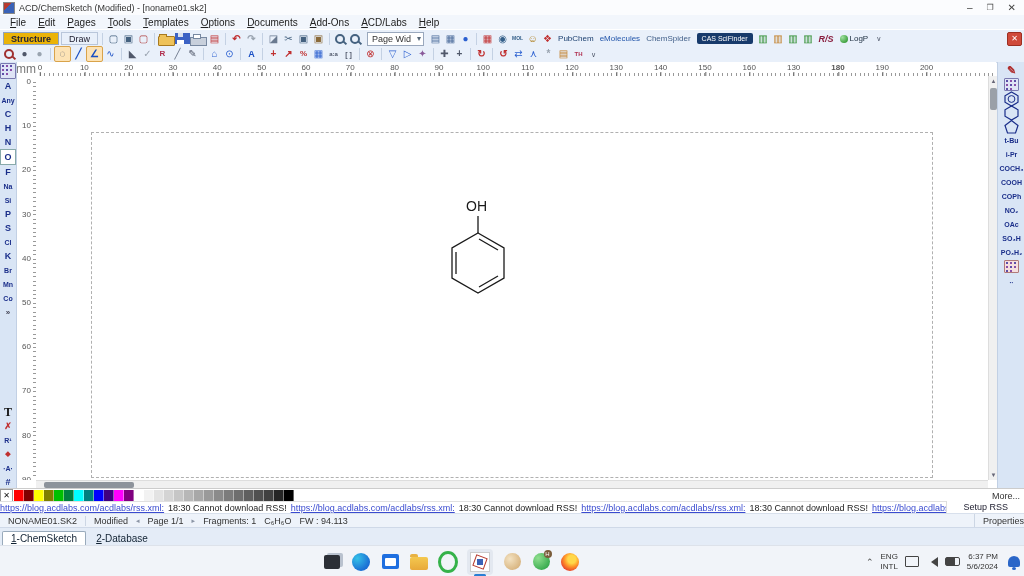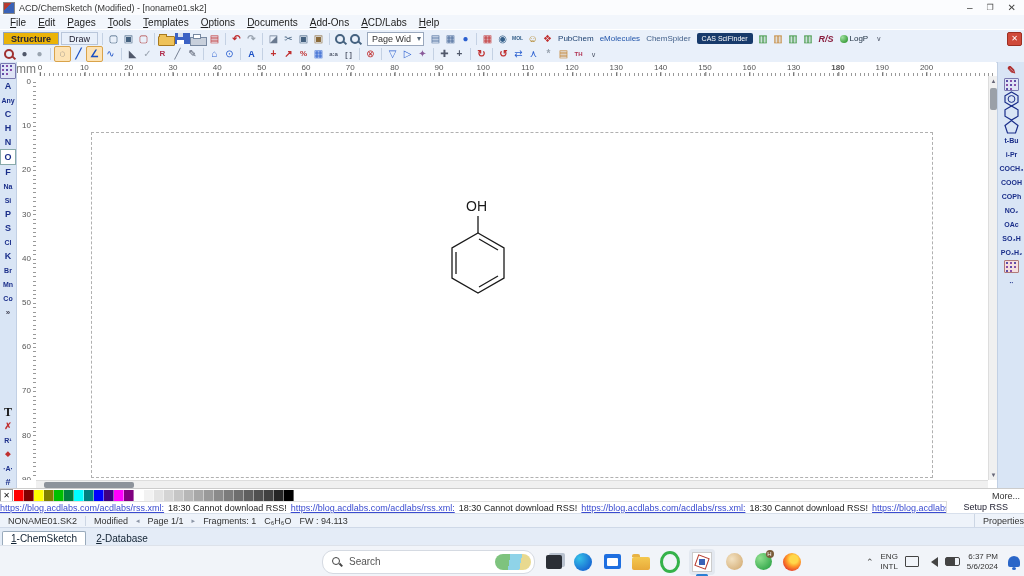--- a/index.html
+++ b/index.html
@@ -366,25 +366,20 @@
 </div>
 
 <div class="abs" id="taskbar">
   <div id="tb-center">
     <span class="tbar-ico start">
         <i></i>
         <i></i>
         <i></i>
         <i></i>
       </span>
-    <span class="search-pill">
-      <span class="icmag2"></span>
-      <span class="txt">Search</span>
-      <span class="spimg"></span>
-    </span>
     <span class="tbar-ico">
         <span class="taskview"></span>
       </span>
     <span class="tbar-ico">
         <span class="edge"></span>
       </span>
     <span class="tbar-ico">
         <span class="store"></span>
       </span>
     <span class="tbar-ico">

